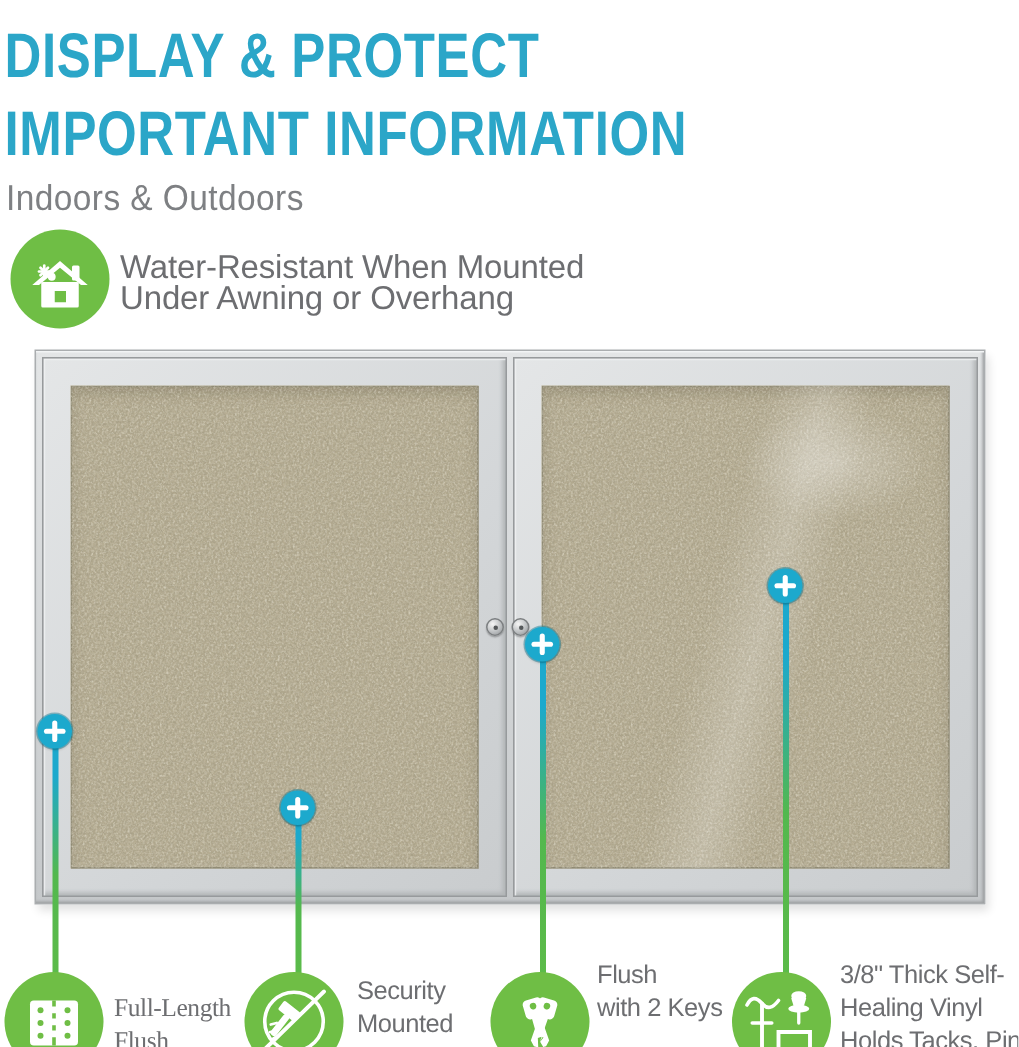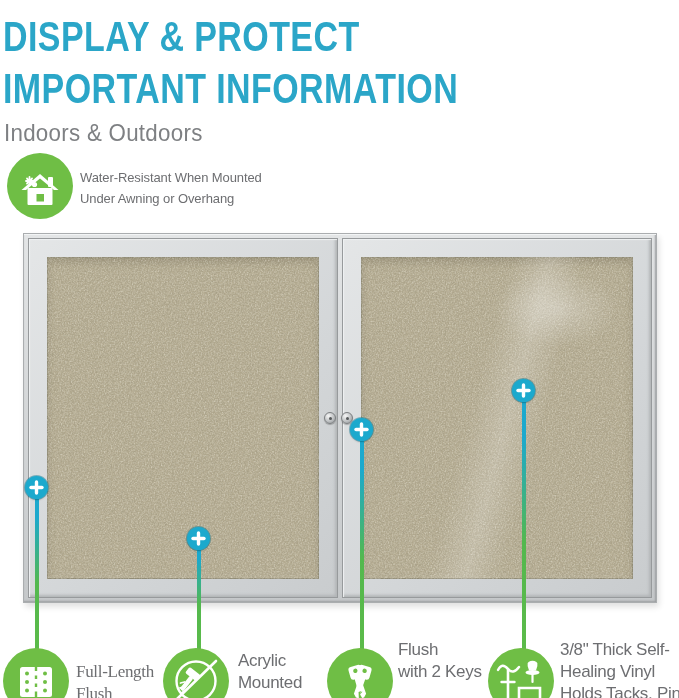--- a/index.html
+++ b/index.html
@@ -10,21 +10,21 @@
   .headline{position:absolute;left:3px;top:-9px;color:#2BA6C8;font-weight:bold;
             font-size:42px;line-height:52px;letter-spacing:.5px;
             transform:scaleX(.81);transform-origin:left top;white-space:nowrap;}
   .headline span{display:block;}
   .subtitle{position:absolute;left:4px;top:99px;color:#7E8083;font-size:24px;
             letter-spacing:.3px;transform:scaleX(.93);transform-origin:left top;white-space:nowrap;}
 
   
   .gcircle{position:absolute;border-radius:50%;background:#6FBE45;}
   .water-circle{left:7px;top:133px;width:66px;height:66px;}
-  .water-text{position:absolute;left:80px;top:147px;color:#6D6E71;font-size:13px;
+  .water-text{position:absolute;left:80px;top:147px;color:#6D6E71;font-size:22px;
               line-height:21px;letter-spacing:-.1px;}
   .water-text span{display:block;white-space:nowrap;}
 
   
   .board{position:absolute;left:23px;top:213px;width:634px;height:370px;box-sizing:border-box;
          background:linear-gradient(180deg,#e3e5e6,#c5c8ca);
          border:1px solid #aaadaf;padding:4px;display:flex;gap:4px;
          box-shadow:inset 0 1px 0 #f2f4f5,inset -1px -1px 2px #9b9ea0,2px 4px 6px rgba(0,0,0,.12);}
   .door{flex:1;position:relative;box-sizing:border-box;border:1px solid #979a9c;
         background:linear-gradient(135deg,#e4e6e7 0%,#d3d6d8 60%,#c9ccce 100%);
@@ -193,21 +193,21 @@
         <rect x="26.5" y="31" width="4.5" height="17" rx="2" fill="#ffffff"></rect>
       </g>
       <g stroke="#ffffff" stroke-width="1.8" stroke-linecap="round">
         <line x1="17.5" y1="35" x2="21.5" y2="34"></line>
         <line x1="17" y1="40" x2="21" y2="39.5"></line>
         <line x1="19" y1="44.5" x2="22.5" y2="42.5"></line>
       </g>
     </svg>
   </div>
   <div class="ftext ft2">
-    <span>Acrylic</span>
+    <span>Security</span>
     <span>Mounted</span>
   </div>
 
   <div class="gcircle fcircle fc3">
     <svg viewBox="0 0 66 66" width="66" height="66">
       <g transform="translate(27,18) rotate(-16)" fill="#ffffff">
         <rect x="-6.5" y="0" width="13" height="13" rx="3"></rect>
         <circle cx="0" cy="5" r="2.2" fill="#6FBE45"></circle>
         <polygon points="-3,12 3,12 4,30 1,33 -1,33 -2,29 1,27 -2,25 -3,22"></polygon>
       </g>

